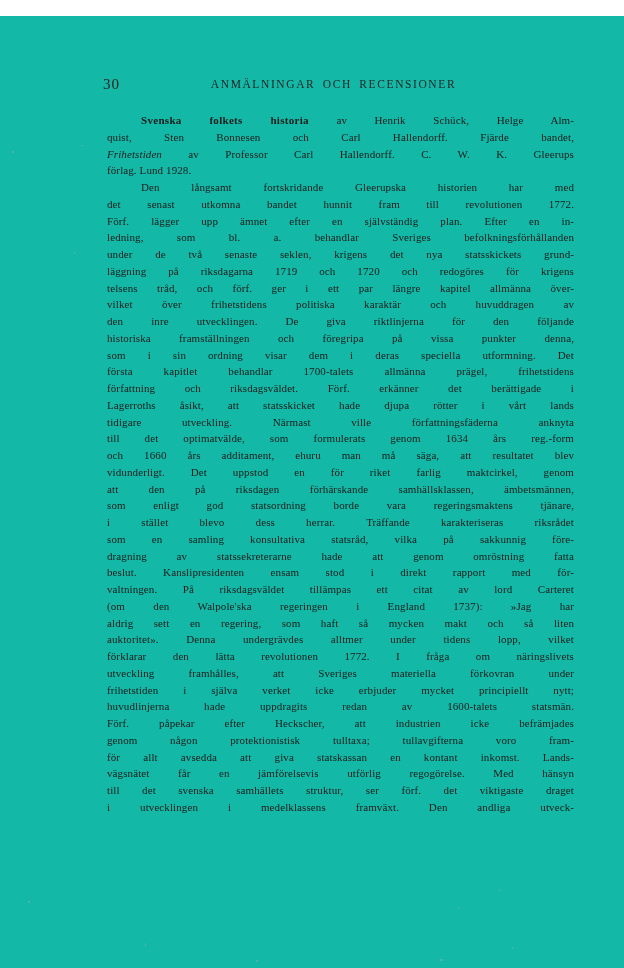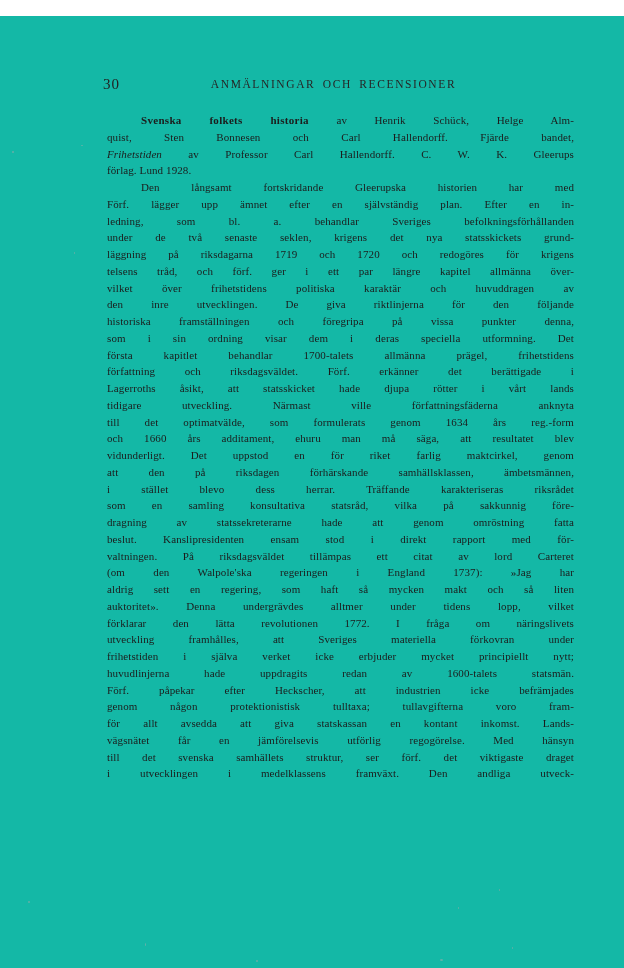--- a/index.html
+++ b/index.html
@@ -88,37 +88,39 @@
     <span class="page-num">30</span>
     <span class="running-title">ANMÄLNINGAR OCH RECENSIONER</span>
   </div>
 
   <div class="text-block">
       <div class="line indent"><span class="seg-b">Svenska folkets historia</span><span class="seg-n"> av Henrik Schück, Helge Alm-</span></div>
       <div class="line"><span class="seg-n">quist, Sten Bonnesen och Carl Hallendorff. Fjärde bandet,</span></div>
       <div class="line"><span class="seg-i">Frihetstiden</span><span class="seg-n"> av Professor Carl Hallendorff. C. W. K. Gleerups</span></div>
       <div class="line last"><span class="seg-n">förlag. Lund 1928.</span></div>
       <div class="line indent"><span class="seg-n">Den långsamt fortskridande Gleerupska historien har med</span></div>
+      <div class="line"><span class="seg-n">det senast utkomna bandet hunnit fram till revolutionen 1772.</span></div>
       <div class="line"><span class="seg-n">Förf. lägger upp ämnet efter en självständig plan. Efter en in-</span></div>
       <div class="line"><span class="seg-n">ledning, som bl. a. behandlar Sveriges befolkningsförhållanden</span></div>
       <div class="line"><span class="seg-n">under de två senaste seklen, krigens det nya statsskickets grund-</span></div>
       <div class="line"><span class="seg-n">läggning på riksdagarna 1719 och 1720 och redogöres för krigens</span></div>
       <div class="line"><span class="seg-n">telsens tråd, och förf. ger i ett par längre kapitel allmänna över-</span></div>
       <div class="line"><span class="seg-n">vilket över frihetstidens politiska karaktär och huvuddragen av</span></div>
       <div class="line"><span class="seg-n">den inre utvecklingen. De giva riktlinjerna för den följande</span></div>
       <div class="line"><span class="seg-n">historiska framställningen och föregripa på vissa punkter denna,</span></div>
       <div class="line"><span class="seg-n">som i sin ordning visar dem i deras speciella utformning. Det</span></div>
       <div class="line"><span class="seg-n">första kapitlet behandlar 1700-talets allmänna prägel, frihetstidens</span></div>
       <div class="line"><span class="seg-n">författning och riksdagsväldet. Förf. erkänner det berättigade i</span></div>
       <div class="line"><span class="seg-n">Lagerroths åsikt, att statsskicket hade djupa rötter i vårt lands</span></div>
       <div class="line"><span class="seg-n">tidigare utveckling. Närmast ville författningsfäderna anknyta</span></div>
       <div class="line"><span class="seg-n">till det optimatvälde, som formulerats genom 1634 års reg.-form</span></div>
       <div class="line"><span class="seg-n">och 1660 års additament, ehuru man må säga, att resultatet blev</span></div>
       <div class="line"><span class="seg-n">vidunderligt. Det uppstod en för riket farlig maktcirkel, genom</span></div>
       <div class="line"><span class="seg-n">att den på riksdagen förhärskande samhällsklassen, ämbetsmännen,</span></div>
+      <div class="line"><span class="seg-n">som enligt god statsordning borde vara regeringsmaktens tjänare,</span></div>
       <div class="line"><span class="seg-n">i stället blevo dess herrar. Träffande karakteriseras riksrådet</span></div>
       <div class="line"><span class="seg-n">som en samling konsultativa statsråd, vilka på sakkunnig före-</span></div>
       <div class="line"><span class="seg-n">dragning av statssekreterarne hade att genom omröstning fatta</span></div>
       <div class="line"><span class="seg-n">beslut. Kanslipresidenten ensam stod i direkt rapport med för-</span></div>
       <div class="line"><span class="seg-n">valtningen. På riksdagsväldet tillämpas ett citat av lord Carteret</span></div>
       <div class="line"><span class="seg-n">(om den Walpole'ska regeringen i England 1737): »Jag har</span></div>
       <div class="line"><span class="seg-n">aldrig sett en regering, som haft så mycken makt och så liten</span></div>
       <div class="line"><span class="seg-n">auktoritet». Denna undergrävdes alltmer under tidens lopp, vilket</span></div>
       <div class="line"><span class="seg-n">förklarar den lätta revolutionen 1772. I fråga om näringslivets</span></div>
       <div class="line"><span class="seg-n">utveckling framhålles, att Sveriges materiella förkovran under</span></div>

